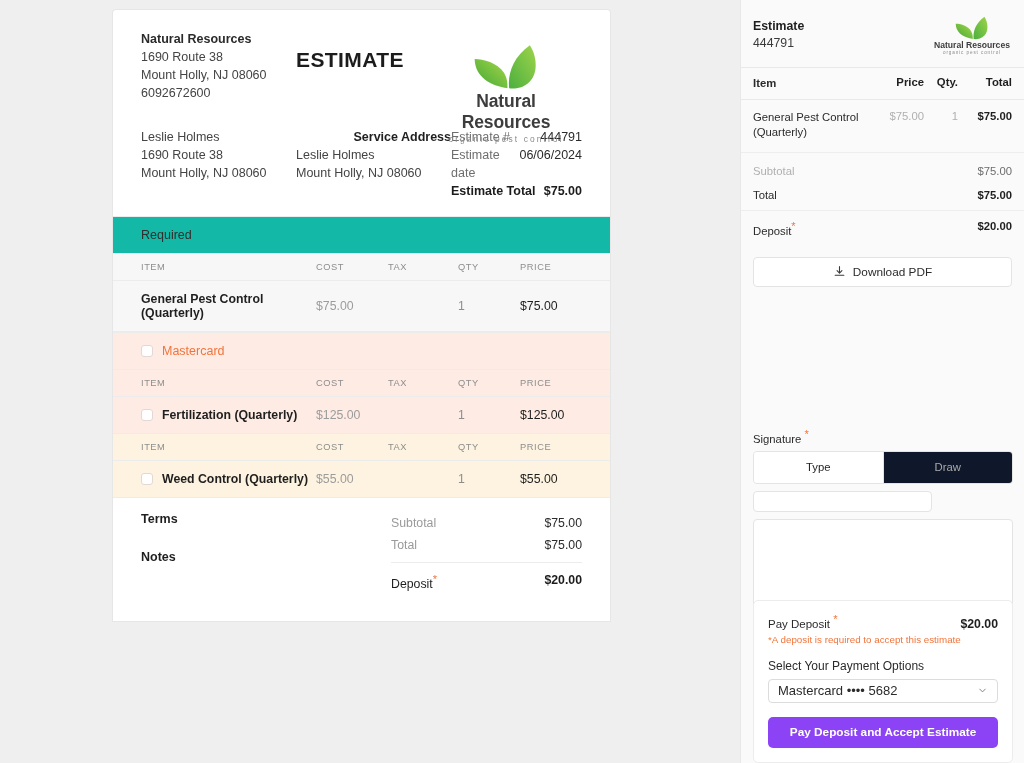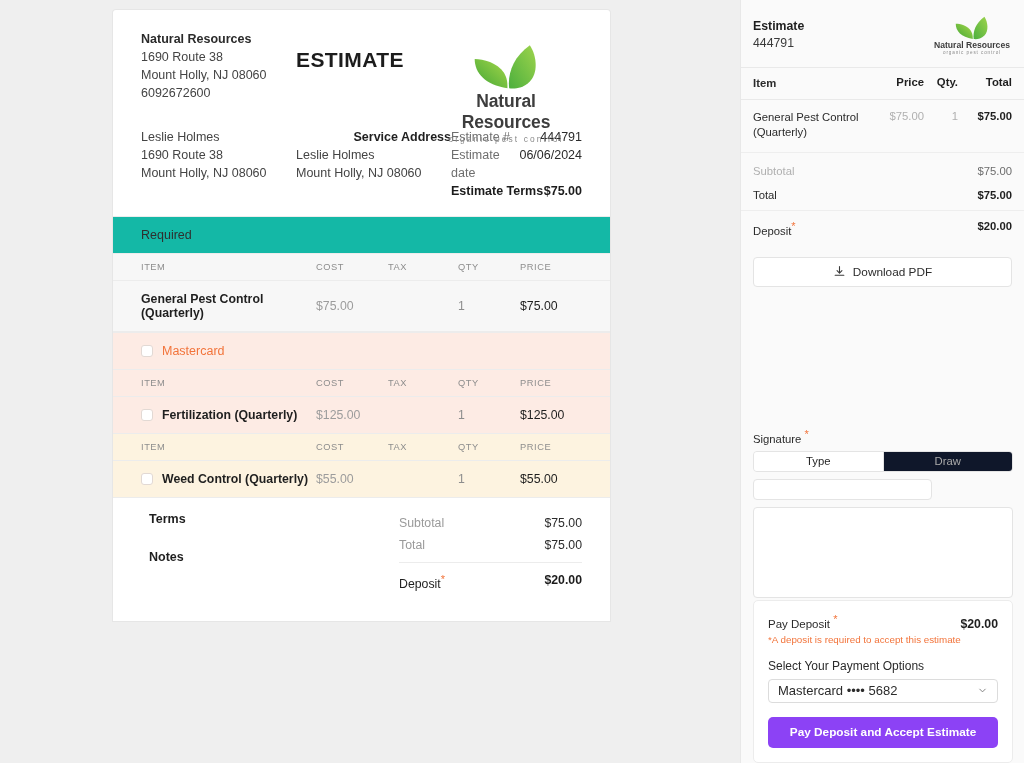--- a/index.html
+++ b/index.html
@@ -86,21 +86,21 @@
   .c-qty  { width: 62px; }
   .c-price{ width: 62px; }
   .c-cost, .c-qty { text-align: left; }
   .c-price { text-align: left; }
   .item-row .c-item { font-weight: bold; color: #1f1f1f; display:flex; align-items:center; gap:9px; }
   .item-row .c-cost { color: #9c9c9c; }
   .item-row .c-qty  { color: #8d8d8d; }
   .item-row .c-price{ color: #1f1f1f; }
 
   .doc-foot { display: flex; padding: 14px 28px 26px 28px; background: #fff; }
-  .foot-left { width: 250px; margin-left: 8px; }
+  .foot-left { width: 250px; }
   .foot-lbl { font-size: 12.5px; font-weight: bold; color: #1f1f1f; }
   .foot-gap { height: 24px; }
   .foot-right { flex: 1; }
   .tot-row { display: flex; justify-content: space-between; font-size: 12.3px; padding: 4px 0; }
   .tot-row .k { color: #9a9a9a; }
   .tot-row .v { color: #2b2b2b; }
   .tot-row.dep { border-top: 1px solid #ececec; padding-top: 10px; margin-top: 6px; }
   .tot-row.dep .k { color: #1f1f1f; font-weight: normal; }
   .tot-row.dep .v { color: #1c1c1c; font-weight: bold; }
   .req-star { color: #f2743b; font-size: 11px; vertical-align: super; }
@@ -143,21 +143,21 @@
   .pdf-btn {
     margin: 14px 12px 0 12px; height: 30px; background: #fff;
     border: 1px solid #e4e4e4; border-radius: 4px;
     display: flex; align-items: center; justify-content: center; gap: 7px;
     font-size: 11.8px; color: #2b2b2b; cursor: pointer;
   }
 
   .sig-block { position: absolute; left: 0; top: 428px; width: 284px; padding: 0 12px; }
   .sig-lbl { font-size: 11.3px; color: #2b2b2b; margin-bottom: 6px; }
   .seg {
-    display: flex; height: 21px; border: 1px solid #e4e4e4; border-radius: 4px;
+    display: flex; height: 33px; border: 1px solid #e4e4e4; border-radius: 4px;
     overflow: hidden; background: #efefef;
   }
   .seg-btn {
     flex: 1; display: flex; align-items: center; justify-content: center;
     font-size: 11.3px; cursor: pointer;
   }
   .seg-btn.active { background: #fff; color: #1f1f1f; border-right: 1px solid #e4e4e4; }
   .seg-btn.inactive { background: #0f172a; color: #a9a9a9; }
   .sig-input {
     margin-top: 7px; height: 21px; background: #fff;
@@ -245,21 +245,21 @@
       <div class="meta-col">
         <div class="meta-row">
           <span class="meta-k">Estimate #</span>
           <span class="meta-v">444791</span>
         </div>
         <div class="meta-row">
           <span class="meta-k">Estimate date</span>
           <span class="meta-v">06/06/2024</span>
         </div>
         <div class="meta-row total">
-          <span class="meta-k">Estimate Terms</span>
+          <span class="meta-k">Estimate Total</span>
           <span class="meta-v">$75.00</span>
         </div>
       </div>
     </div>
 
     <div class="sect-title-row sect-required">
       <span class="sect-label">Required</span>
     </div>
     <div class="cols-row req">
       <span class="c-item">ITEM</span>

